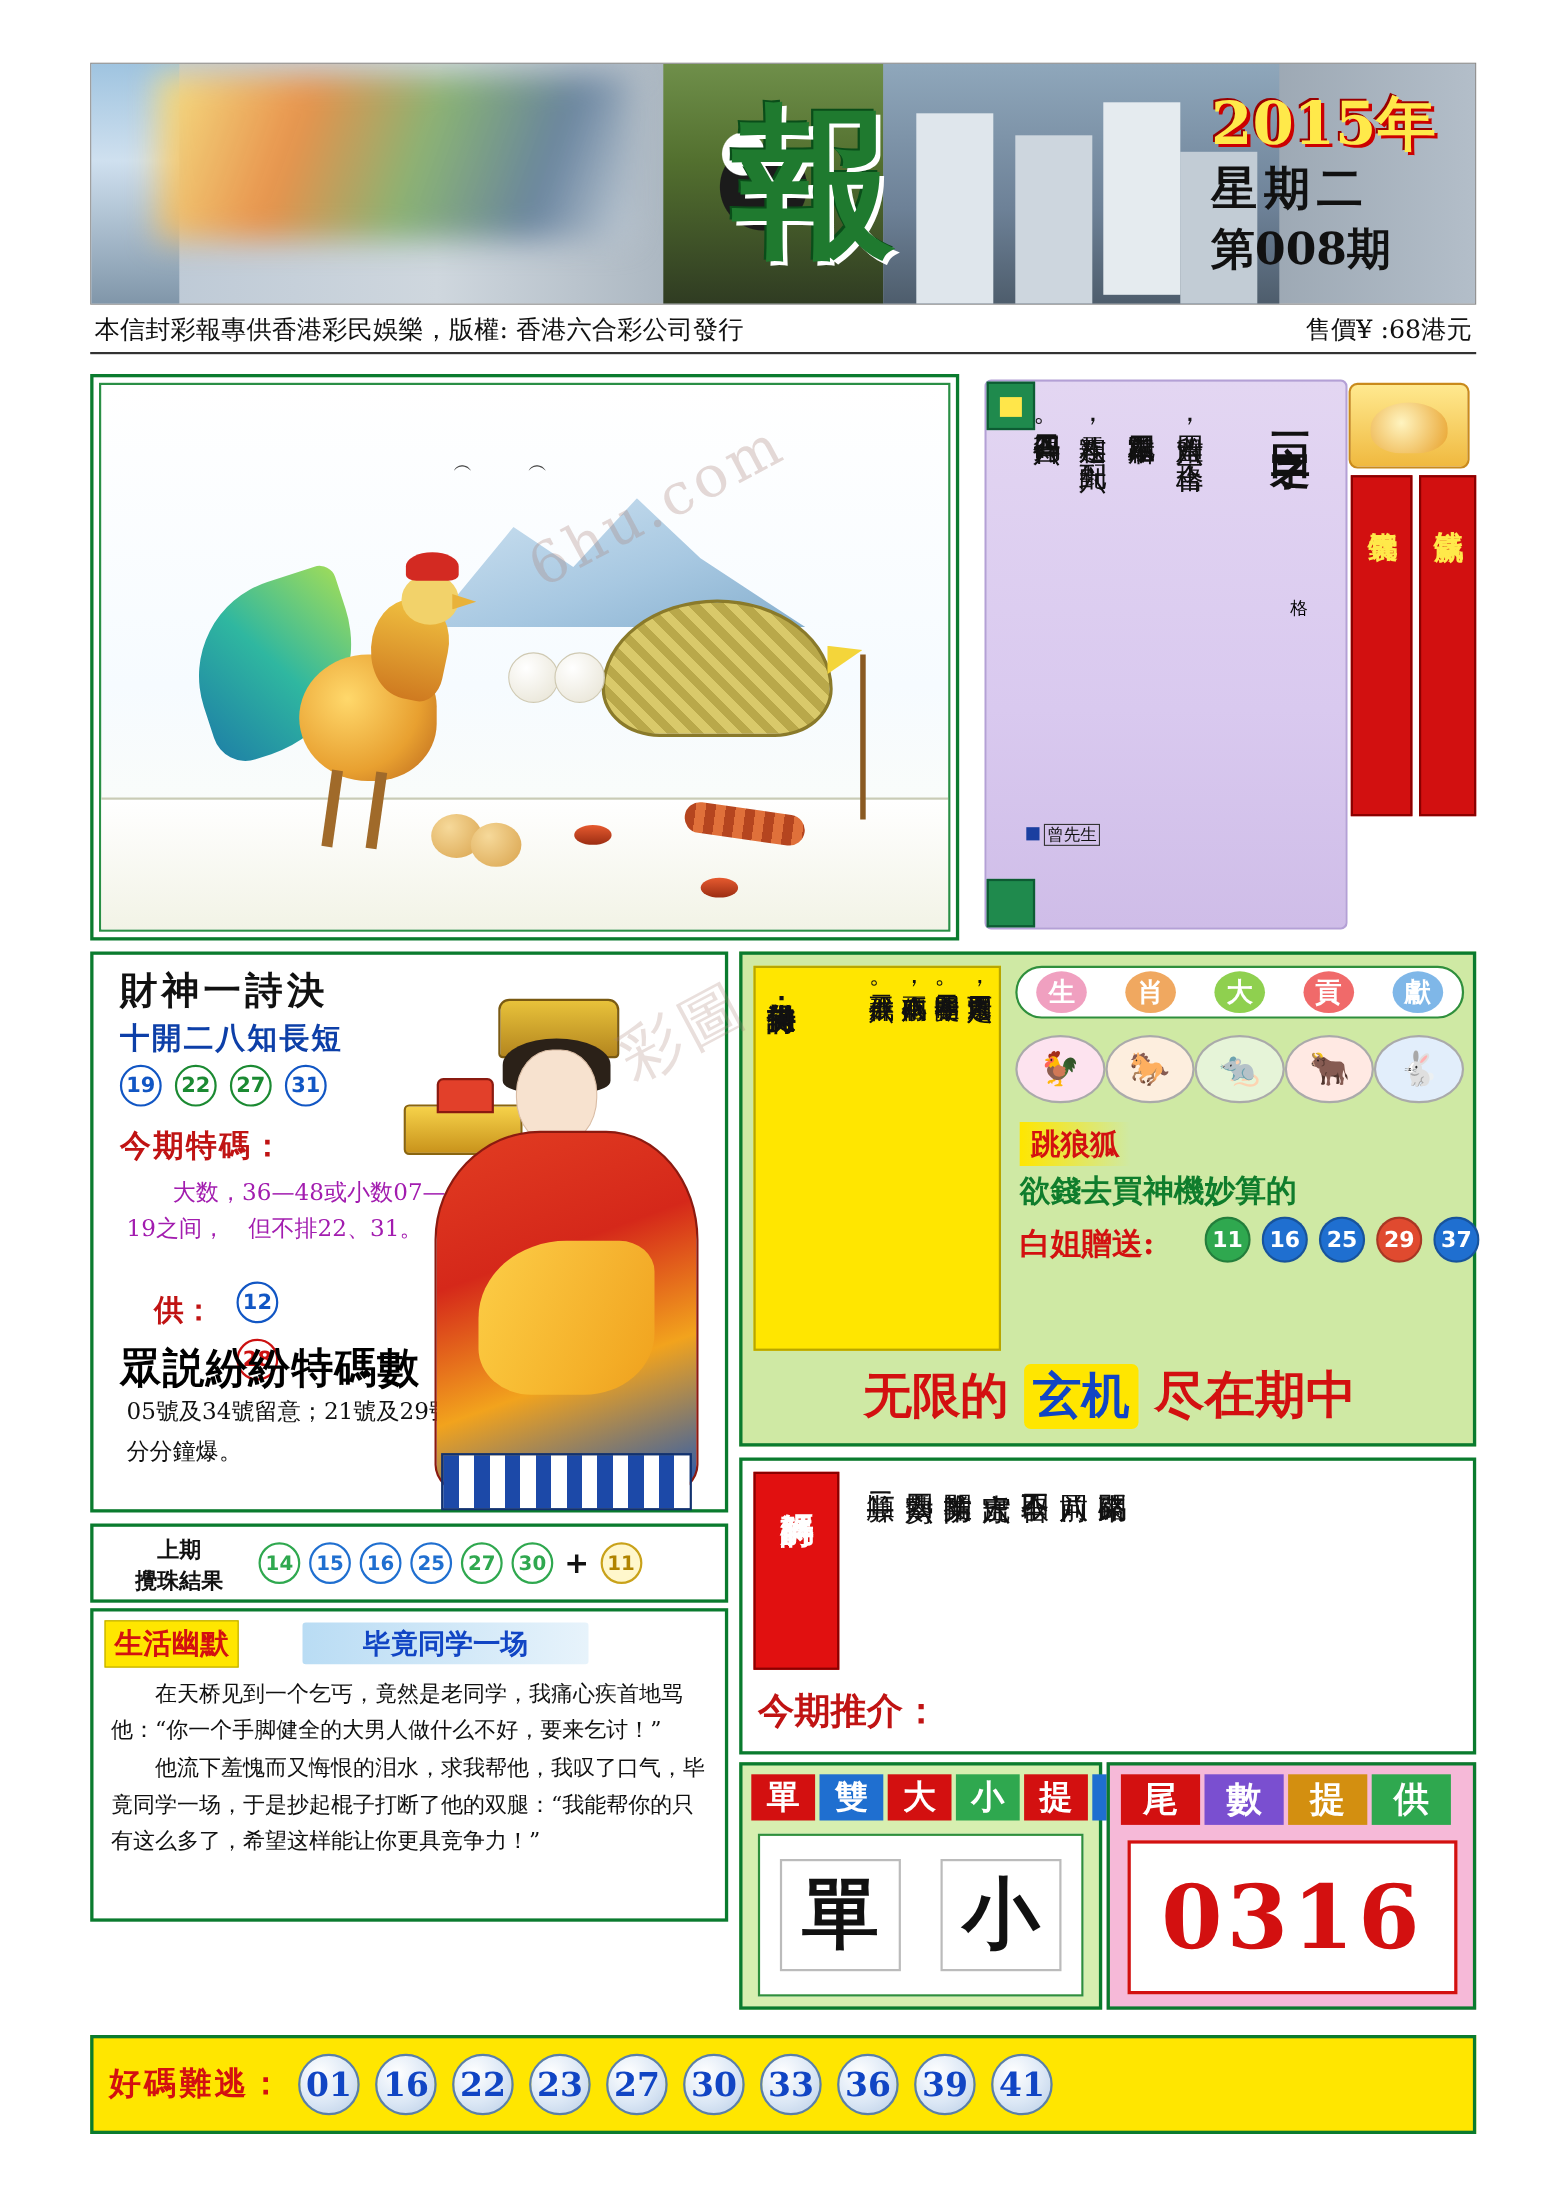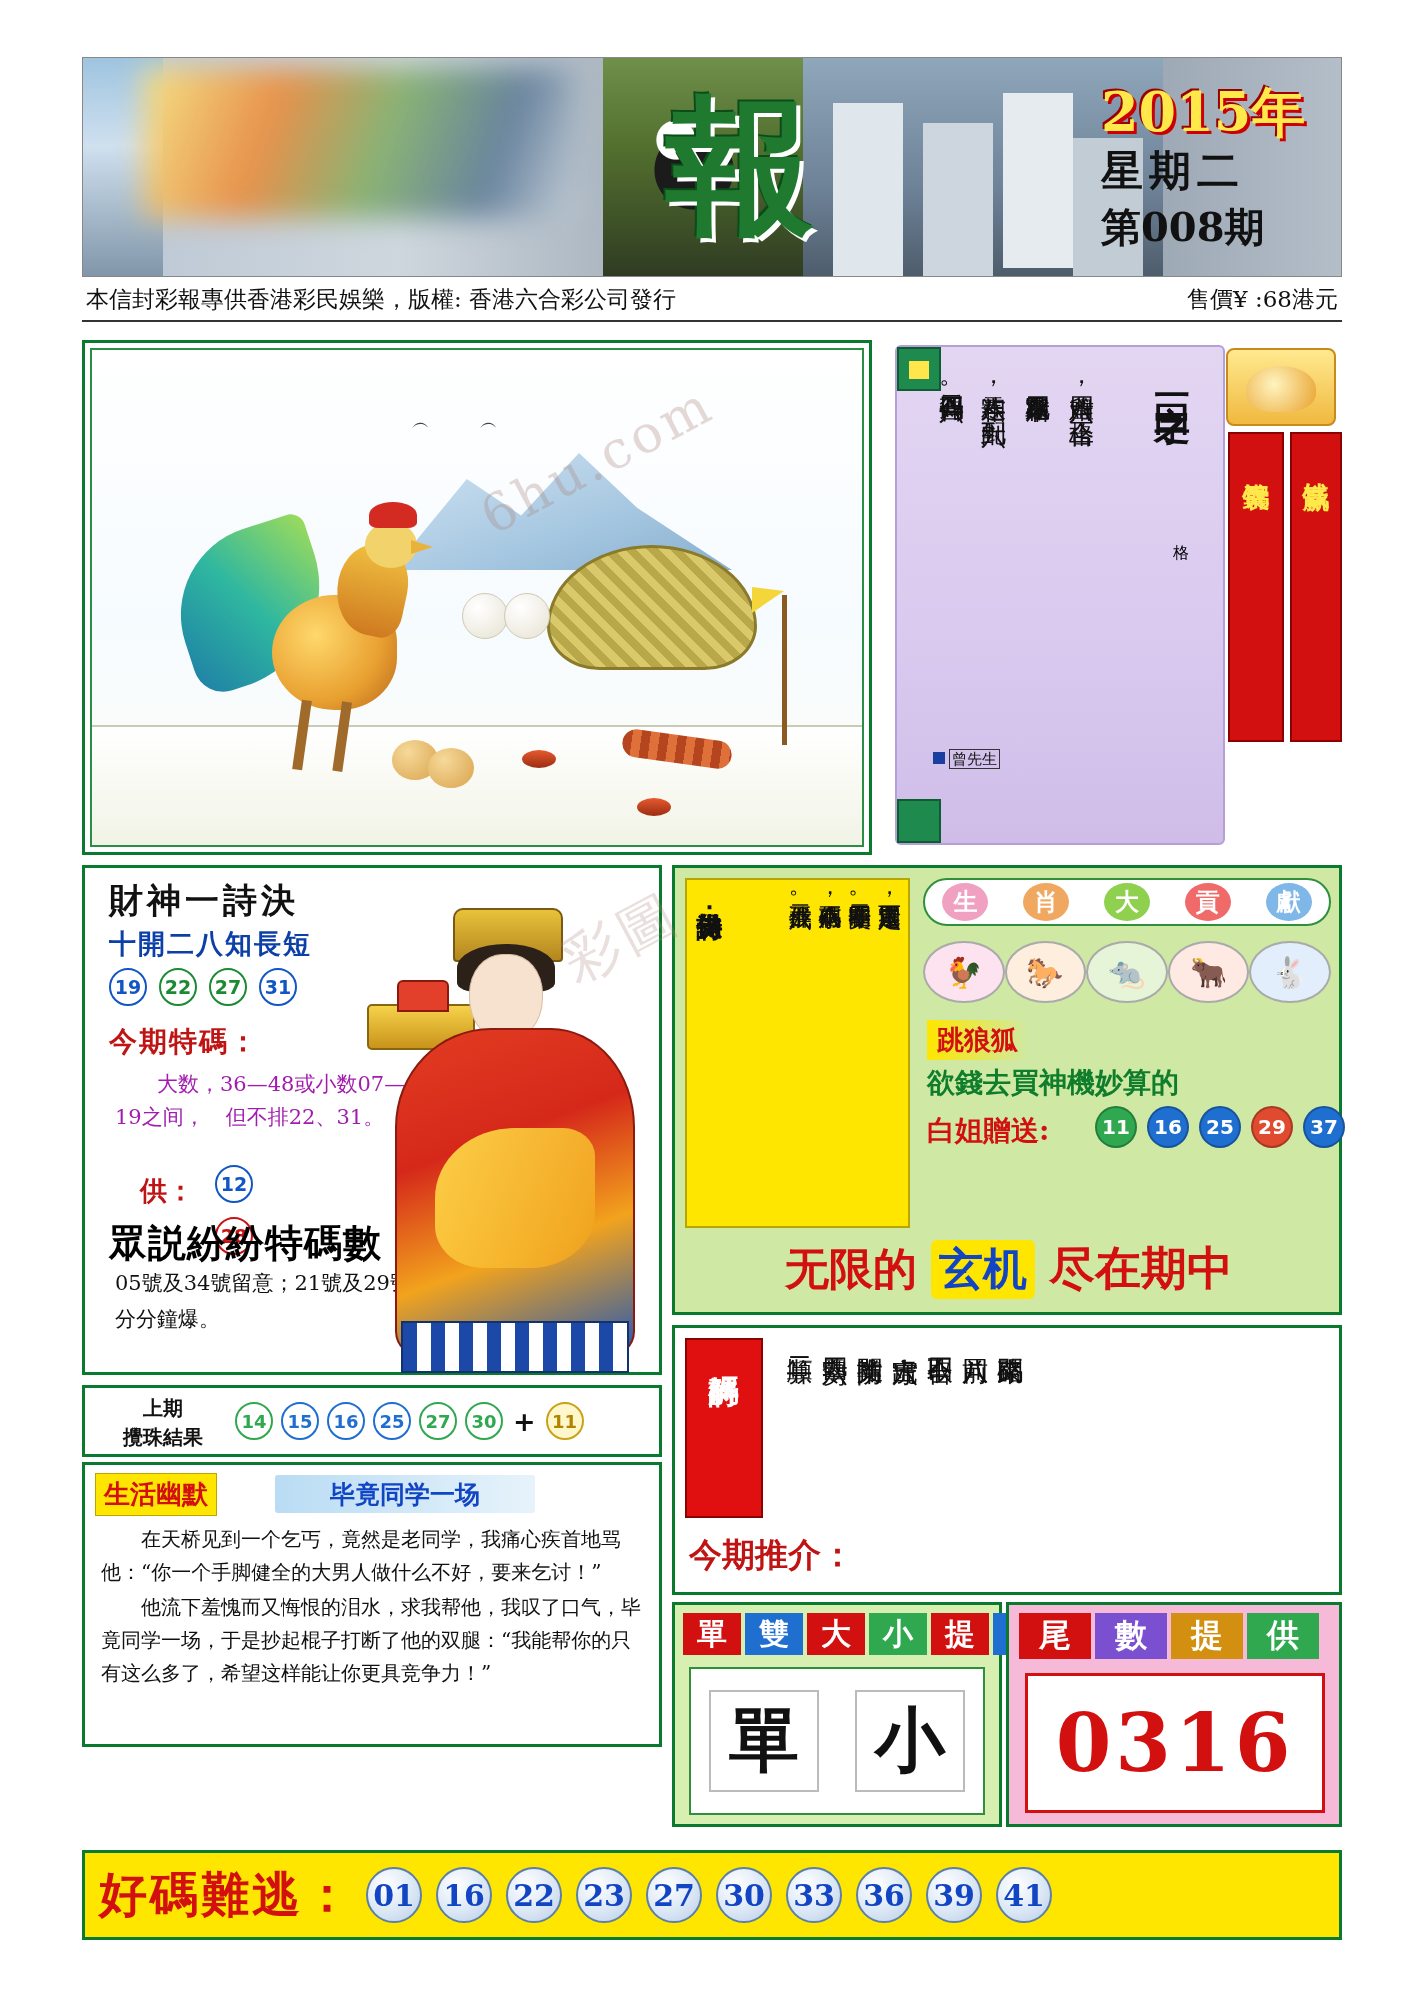--- a/index.html
+++ b/index.html
@@ -523,21 +523,21 @@
     letter-spacing:4px;
   }
 
   
   .bottom-block {
     left:82px; top:1850px; width:1260px; height:90px;
     border:3px solid #0a7b2e; background:#ffe600;
     display:flex; align-items:center; padding:0 14px;
   }
   .bt-lbl {
-    font-family:"DejaVu Serif", serif; font-size:48px; font-weight:bold; color:#d31010;
+    font-family:"DejaVu Serif", serif; font-size:29px; font-weight:bold; color:#d31010;
     letter-spacing:3px; margin-right:12px;
   }
   .bt-balls { display:flex; gap:14px; align-items:center; }
   .bball {
     width:56px;height:56px;border-radius:50%;
     background:radial-gradient(circle at 35% 30%, #ffffff, #dbe7f5 55%, #b9cde6);
     border:2px solid #5b7fa8;
     display:flex;align-items:center;justify-content:center;
     font-family:"DejaVu Serif", serif; font-size:30px; font-weight:bold; color:#1145c4;
   }

